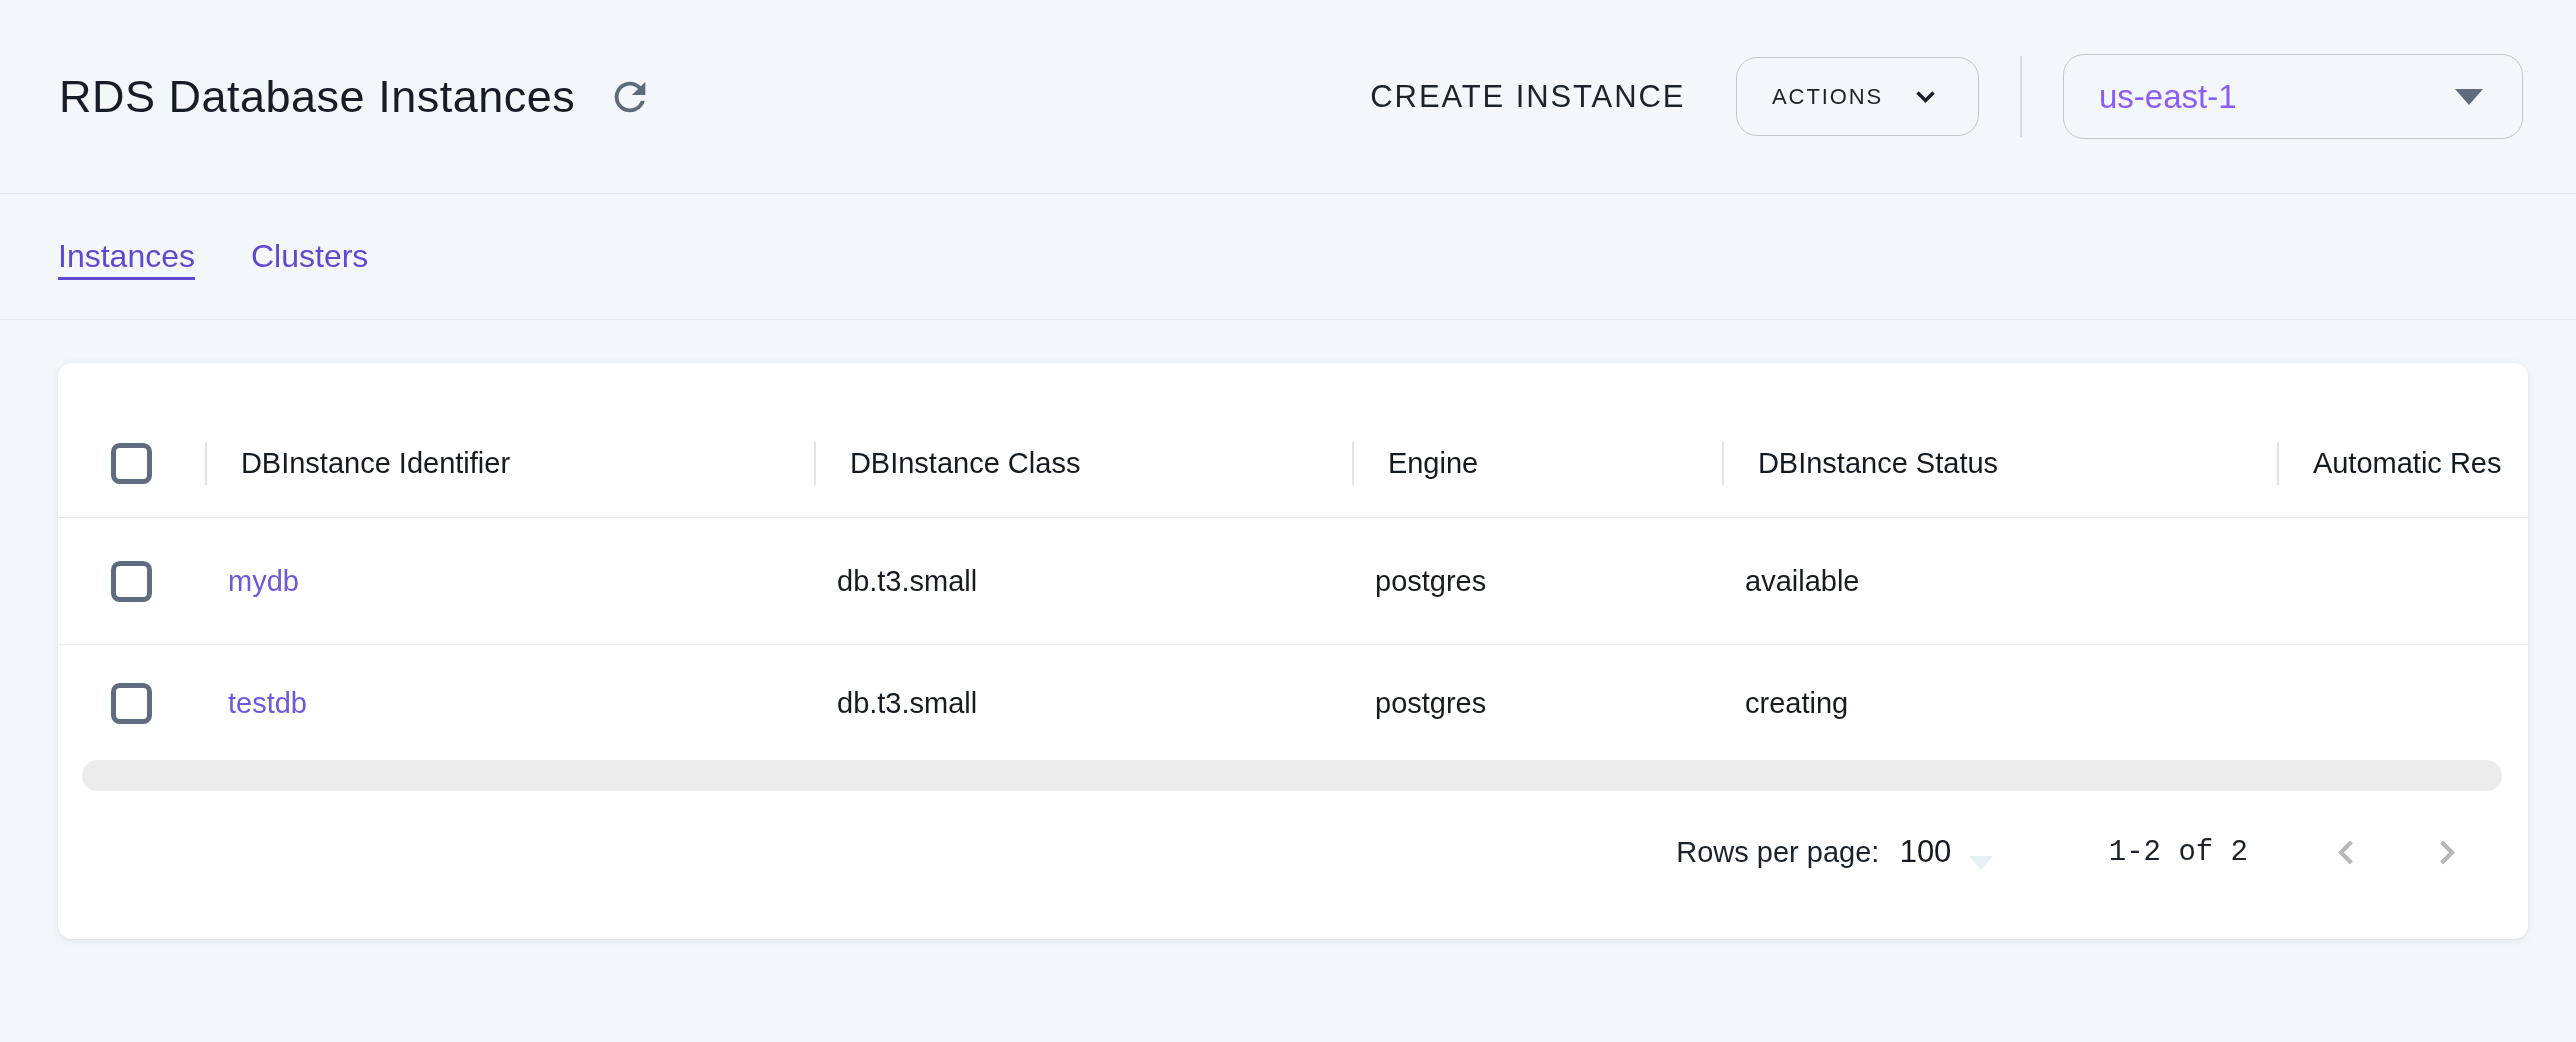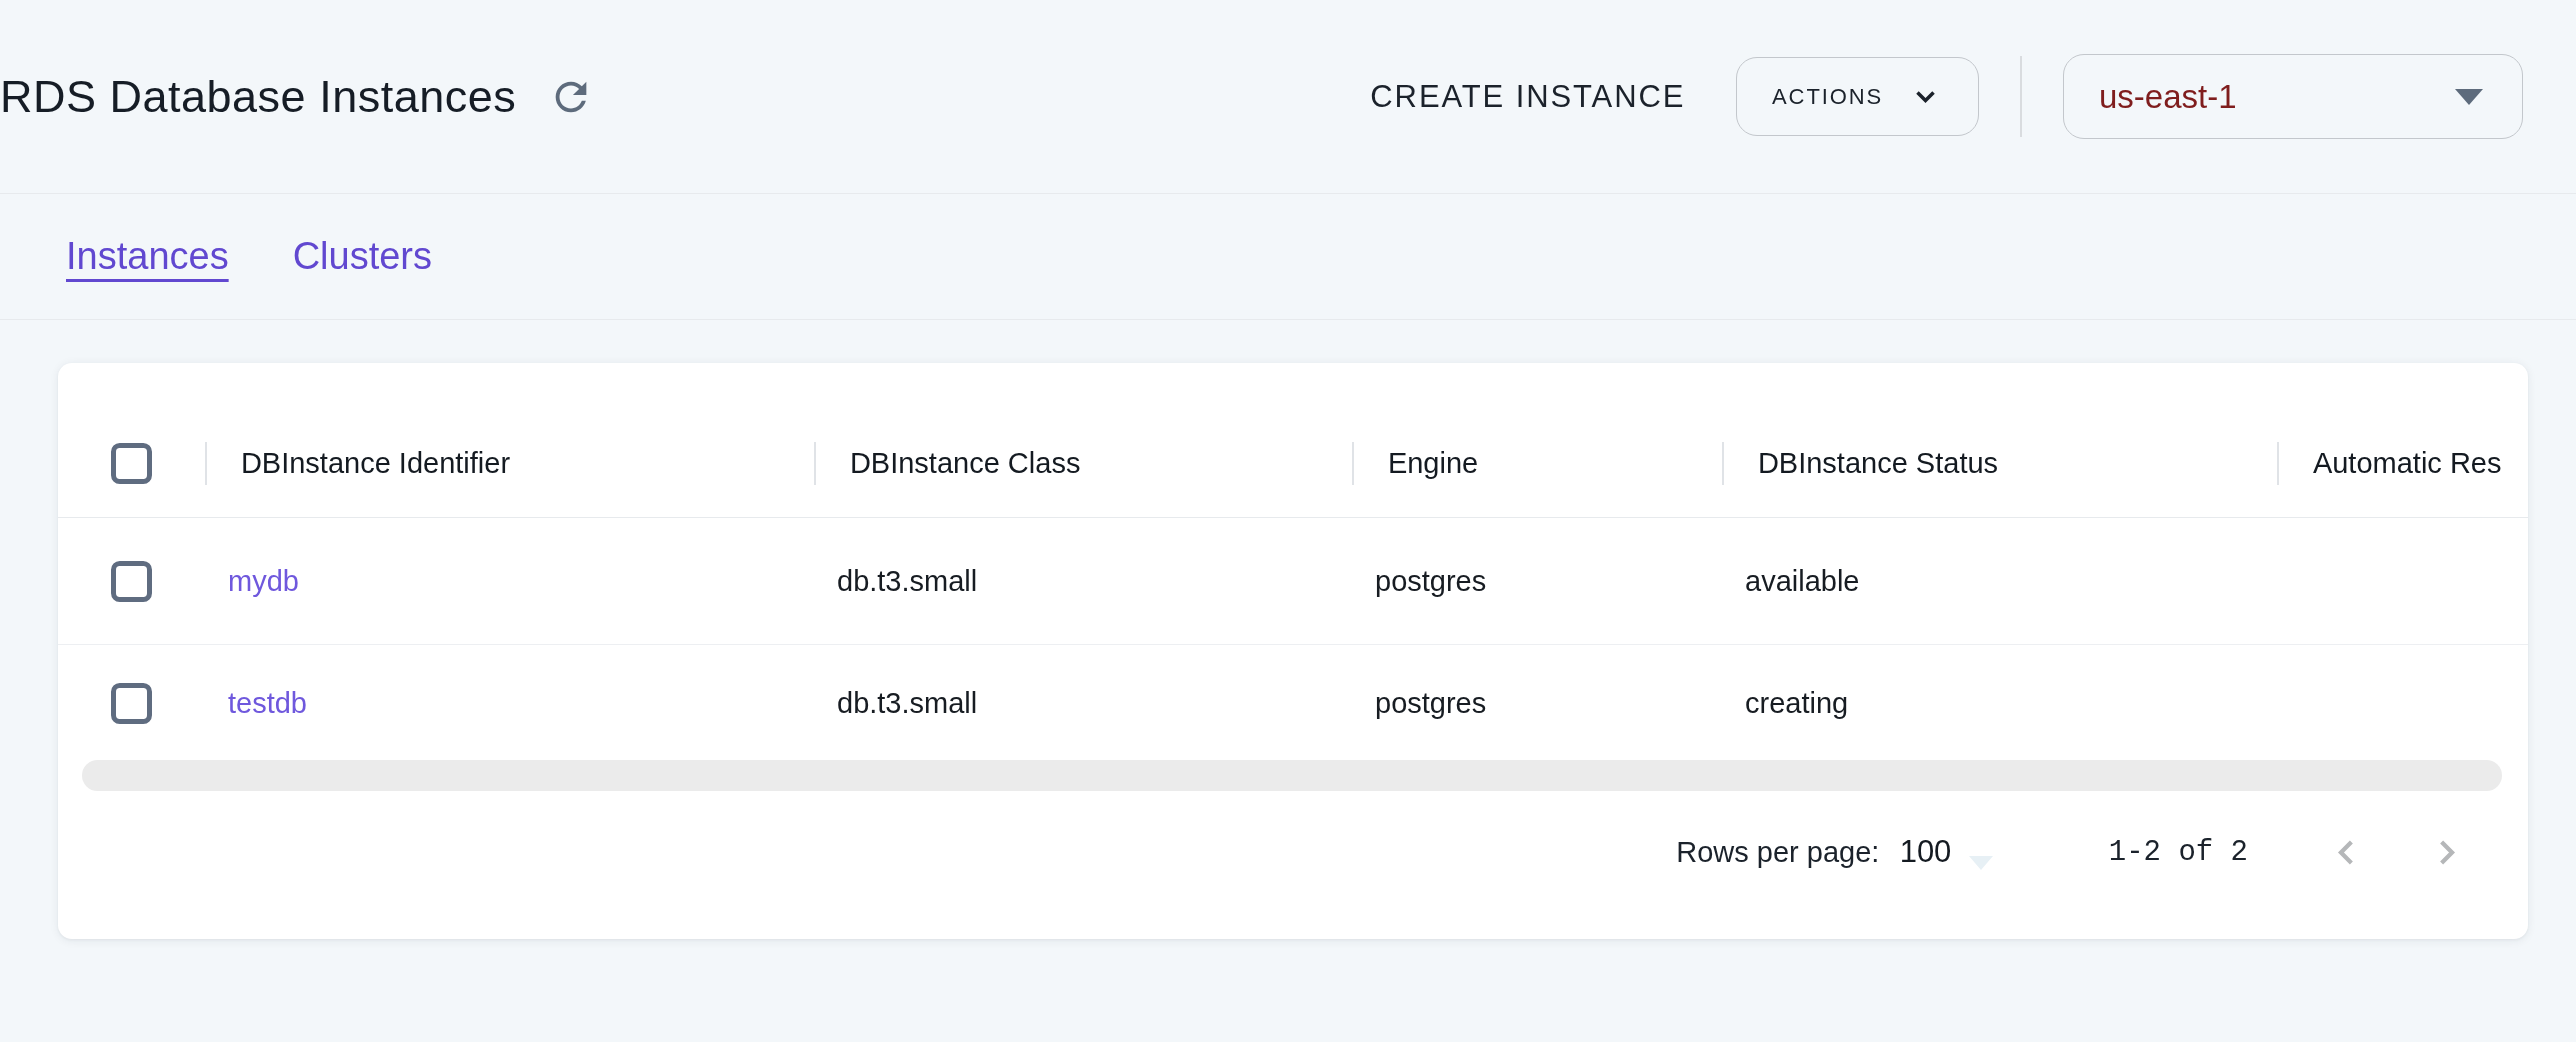--- a/index.html
+++ b/index.html
@@ -9,54 +9,54 @@
     background:#f3f7fa; overflow:hidden;
     font-family:"Liberation Sans", sans-serif; color:#171c22;
   }
 
   
   .topbar {
     position:absolute; left:0; top:0; width:100%; height:194px;
     border-bottom:1.9px solid #e7eaed;
     display:flex; align-items:center;
   }
-  .title-wrap { display:flex; align-items:center; gap:32px; }
+  .title-wrap { display:flex; align-items:center; gap:32px; padding-left:59px; }
   .page-title { font-size:45px; font-weight:400; letter-spacing:0.5px; color:#161d26; }
   .refresh-btn { width:46px; height:46px; border:none; background:transparent; cursor:pointer; display:flex; align-items:center; justify-content:center; }
   .topbar-right { margin-left:auto; padding-right:53px; display:flex; align-items:center; gap:41px; }
   .text-btn {
     border:none; background:transparent; cursor:pointer;
     font-family:"Liberation Sans", sans-serif;
     font-size:31px; font-weight:500; letter-spacing:1.9px; color:#1b222b; padding:0 9.7px;
   }
   .outlined-btn {
     height:79px; border:1.9px solid #c3c7cc; border-radius:21px; background:transparent;
     display:inline-flex; align-items:center; gap:25px; padding:0 35px; cursor:pointer;
     font-family:"Liberation Sans", sans-serif;
     font-size:22px; font-weight:500; letter-spacing:1.9px; color:#1b222b;
   }
   .vdivider { width:1.9px; height:81px; background:#d9dcdf; }
   .region-select {
     width:460px; height:85px; border:1.9px solid #c3c7cc; border-radius:21px;
     display:flex; align-items:center; padding:0 39px 0 35px; cursor:pointer;
-    font-size:33px; color:#7f1d1d; background:transparent;
+    font-size:33px; color:#8b5cf6; background:transparent;
   }
   .caret-down {
     margin-left:auto; width:0; height:0;
     border-left:14.5px solid transparent; border-right:14.5px solid transparent;
     border-top:16.5px solid #5d6b7c;
   }
 
   
   .tabsbar {
     position:absolute; left:0; top:194px; width:100%; height:126px;
     border-bottom:1.9px solid #e7eaed;
     display:flex; align-items:center; gap:56px; padding-left:58px;
   }
-  .tab-link { font-size:38px; color:#6148d0; cursor:pointer; text-decoration:none;margin-left:8px; }
+  .tab-link { font-size:32px; color:#6148d0; cursor:pointer; text-decoration:none; }
   .tab-link.active { text-decoration:underline; text-decoration-thickness:2.9px; text-underline-offset:9.7px; }
 
   
   .card {
     position:absolute; left:58px; top:363px; width:2470px; height:576px;
     background:#ffffff; border-radius:14px; overflow:hidden;
     box-shadow:0 1.9px 9.7px rgba(30,40,60,.07), 0 1px 2.9px rgba(30,40,60,.05);
   }
   .gridrow {
     position:absolute; left:0; right:0;

